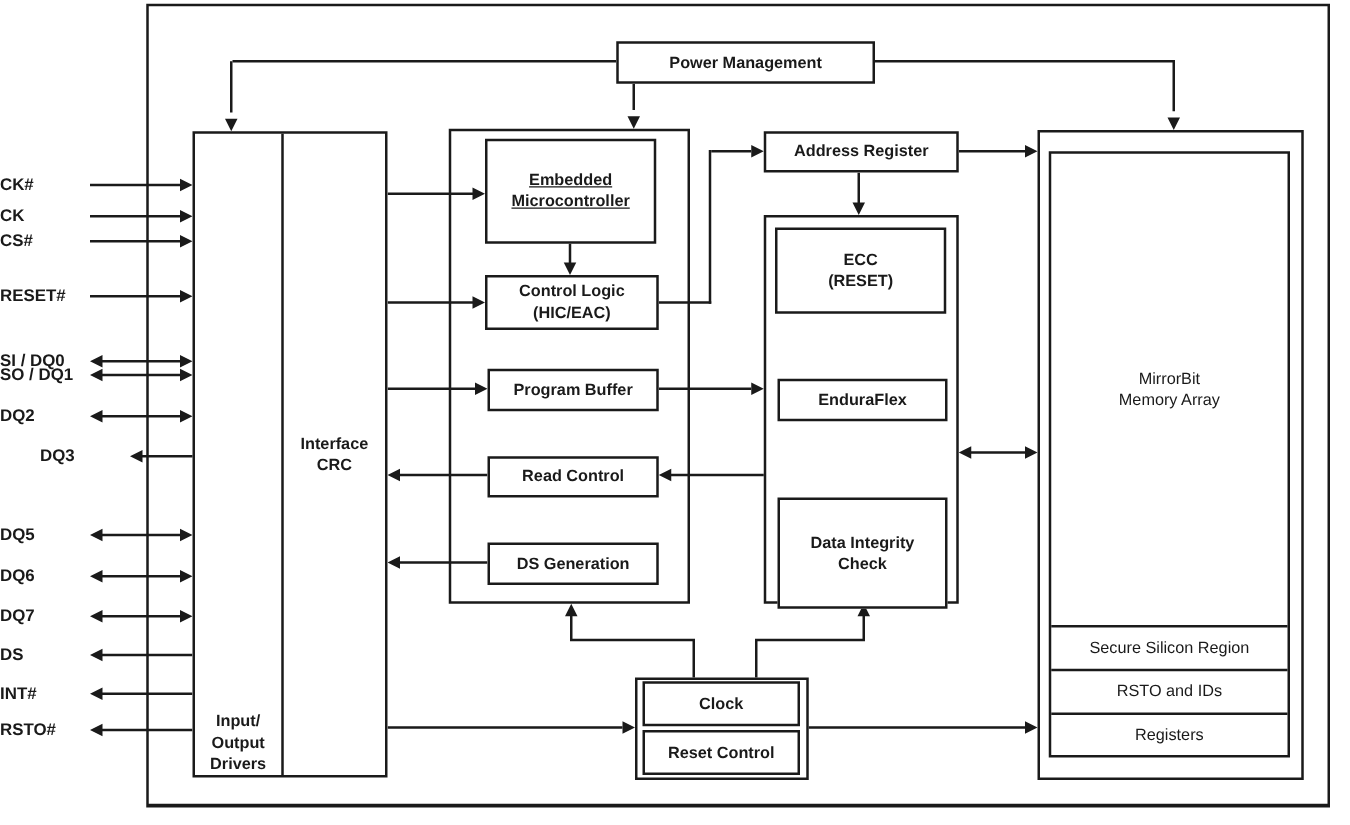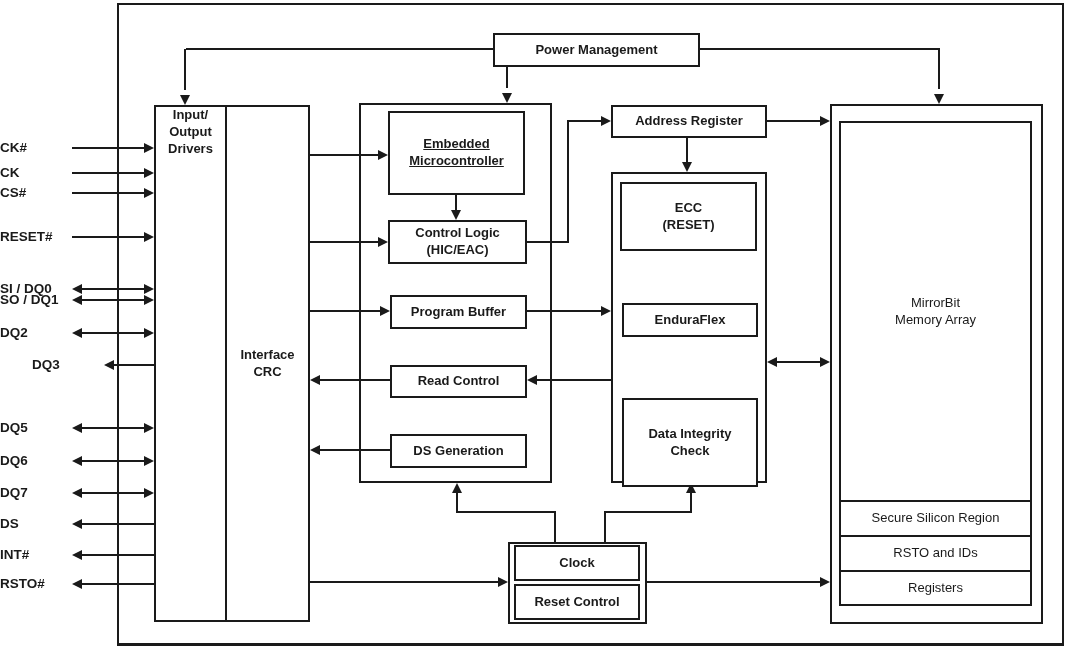--- a/index.html
+++ b/index.html
@@ -220,21 +220,21 @@
     <div class="pin-label">RSTO#</div>
     <div class="ph ah ah-l" style="left:72px;"></div>
       <div class="pin-wire" style="left:80px;width:74px;"></div>
   </div>
 
   <div class="box" style="left:493px;top:33px;width:207px;height:34px;">
     <span class="lbl">Power Management</span>
   </div>
 
   <div class="box" style="left:154px;top:105px;width:156px;height:517px;padding:0;align-items:stretch;">
-    <div style="width:69px;border-right:2px solid #1a1a1a;display:flex;align-items:flex-start;justify-content:center;">
+    <div style="width:69px;border-right:2px solid #1a1a1a;display:flex;align-items:flex-end;justify-content:center;">
       <span class="lbl">Input/
 Output
 Drivers</span>
     </div>
     <div style="flex:1;display:flex;align-items:center;justify-content:center;">
       <span class="lbl">Interface
 CRC</span>
     </div>
   </div>
 

